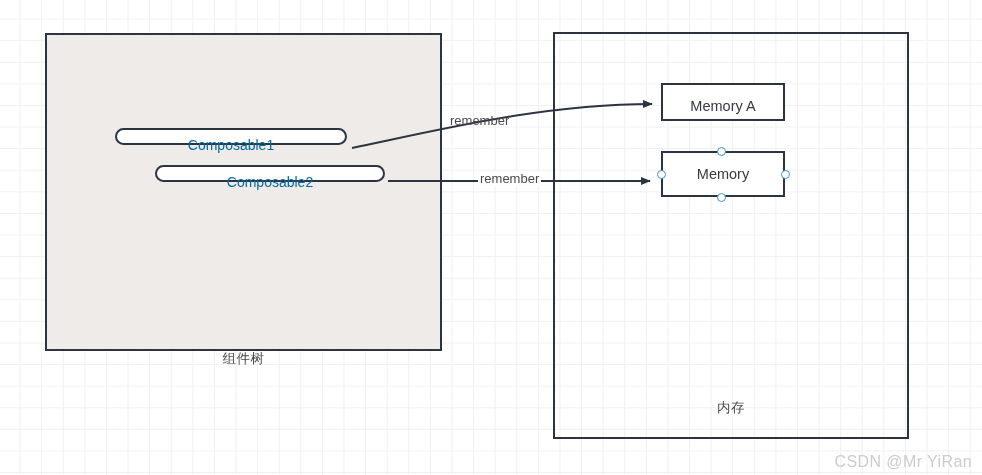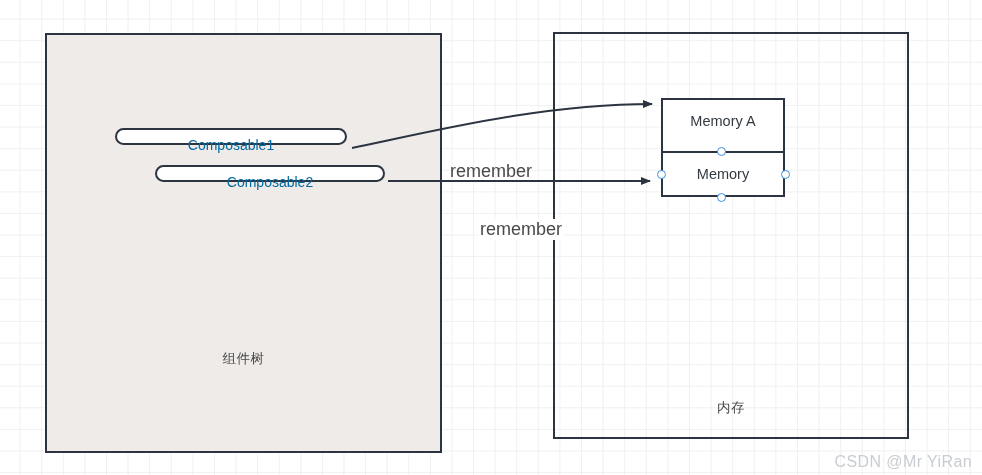--- a/index.html
+++ b/index.html
@@ -24,21 +24,21 @@
   
   .panel {
     position: absolute;
     box-sizing: border-box;
     border: 2px solid #2b3440;
   }
   #tree-panel {
     left: 45px;
     top: 33px;
     width: 397px;
-    height: 420px;
+    height: 318px;
     background: #efebe9;
     text-decoration: underline;
   }
   #memory-panel {
     left: 553px;
     top: 32px;
     width: 356px;
     height: 407px;
     background: transparent;
   }
@@ -75,21 +75,21 @@
   .mem-box {
     position: absolute;
     box-sizing: border-box;
     background: #ffffff;
     border: 2px solid #2b3440;
     text-align: center;
     font-size: 14.5px;
     color: #333a40;
     z-index: 6;
   }
-  #memory-a { left: 661px; top: 98px; width: 124px; height: 62px; line-height: 43px; }
+  #memory-a { left: 661px; top: 83px; width: 124px; height: 38px; line-height: 43px; }
   #memory-b { left: 661px; top: 151px; width: 124px; height: 46px; line-height: 43px; }
 
   
   .handle {
     position: absolute;
     width: 9px;
     height: 9px;
     box-sizing: border-box;
     border: 1.6px solid #3b8fe0;
     border-radius: 50%;
@@ -108,26 +108,25 @@
     top: 0;
     width: 982px;
     height: 475px;
     z-index: 5;
     pointer-events: none;
   }
 
   
   .edge-label {
     position: absolute;
-    font-size: 18px;
+    font-size: 13px;
     color: #4a4a4a;
     background: transparent;
     z-index: 9;
     white-space: nowrap;
-    margin-top: 48px;
   }
   #label-remember-1 { left: 450px; top: 113px; }
   #label-remember-2 { left: 478px; top: 171px; background: #ffffff; padding: 0 2px; }
 
   
   #watermark {
     position: absolute;
     right: 10px;
     bottom: 4px;
     font-size: 16px;

